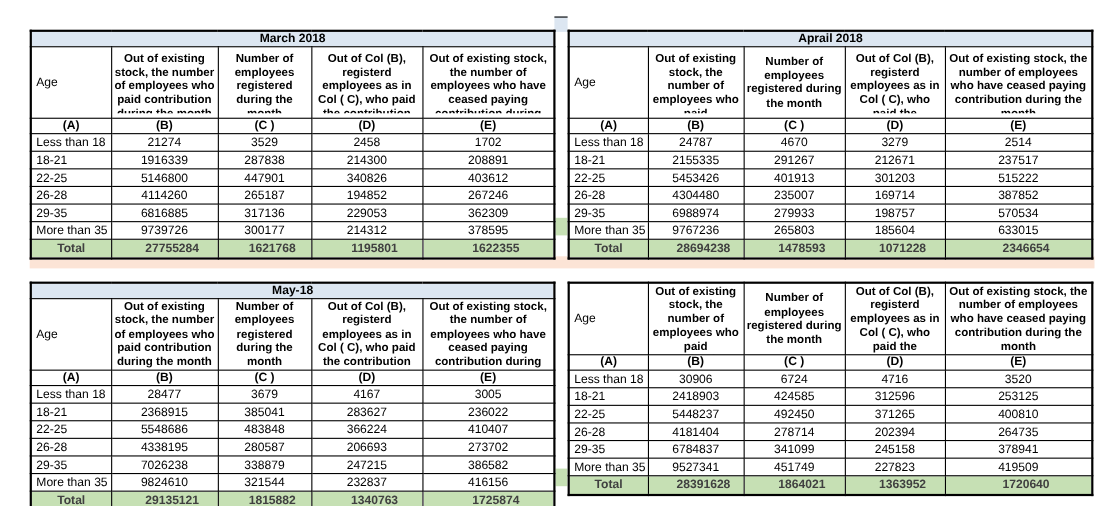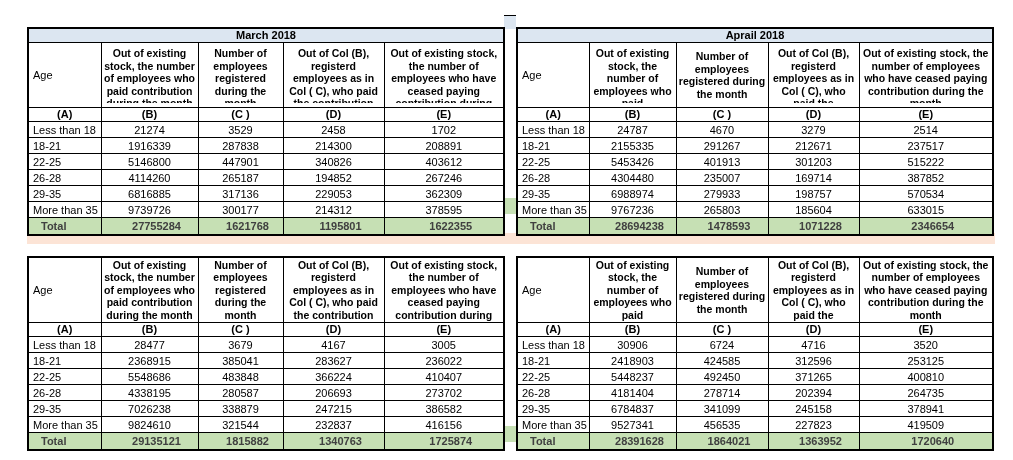--- a/index.html
+++ b/index.html
@@ -17,21 +17,21 @@
   tr.month th{height:13px;background:#dce6f1;font-size:11px;font-weight:bold;text-align:center;line-height:13px;padding:0;}
   tr.colheads th{height:64px;font-size:10.5px;font-weight:bold;text-align:center;vertical-align:middle;line-height:12.5px;white-space:normal;}
   tr.colheads th.age-h{text-align:left;padding-left:4px;font-weight:normal;font-size:11px;}
   .hwrap{overflow:hidden;}
   .t-top .hwrap{max-height:56px;}
   .t-bottom .hwrap{max-height:63px;}
   tr.letters th{height:13px;font-size:11px;font-weight:bold;text-align:center;line-height:13px;}
   tbody td{height:15px;font-size:11px;text-align:center;line-height:14px;white-space:nowrap;}
   tbody td.age{text-align:left;padding-left:4px;}
   tr.total td{height:16px;background:#c6e0b4;font-size:11px;font-weight:bold;color:#404040;text-align:center;line-height:15px;white-space:nowrap;padding-left:16px;}
-  tr.total td.age{text-align:left;padding-left:12px;}
+  tr.total td.age{text-align:center;padding-left:2px;}
 
   .gap{position:absolute;left:504px;width:12px;}
   .gap-blue{top:15px;height:13px;background:#dce6f1;border-top:1px solid #000;}
   .gap-green-top{top:198px;height:16px;background:#c6e0b4;}
   .gap-green-bottom{top:426px;height:16px;background:#c6e0b4;}
   .strip-peach{position:absolute;left:27px;top:233px;width:968px;height:11px;background:#fce4d6;}
 </style>
 </head>
 <body>
 
@@ -229,20 +229,23 @@
   <div class="tbl t-left t-bottom" style="left:27px;top:244px;">
     <table>
       <colgroup>
           <col class="c0">
           <col class="c1">
           <col class="c2">
           <col class="c3">
           <col class="c4">
         </colgroup>
       <thead>
+        <tr class="month">
+            <th colspan="5">May-18</th>
+          </tr>
         <tr class="colheads">
           <th class="age-h">Age</th>
           <th>
               <div class="hwrap">Out of existing stock, the number of employees who paid contribution during the month</div>
             </th>
           <th>
               <div class="hwrap">Number of employees registered during the month</div>
             </th>
           <th>
               <div class="hwrap">Out of Col (B), registerd employees as in Col ( C), who paid the contribution during the month</div>
@@ -380,21 +383,21 @@
           <tr>
             <td class="age">29-35</td>
             <td>6784837</td>
             <td>341099</td>
             <td>245158</td>
             <td>378941</td>
           </tr>
           <tr>
             <td class="age">More than 35</td>
             <td>9527341</td>
-            <td>456535</td>
+            <td>451749</td>
             <td>227823</td>
             <td>419509</td>
           </tr>
         </tbody>
       <tfoot>
           <tr class="total">
             <td class="age">Total</td>
             <td>28391628</td>
             <td>1864021</td>
             <td>1363952</td>

